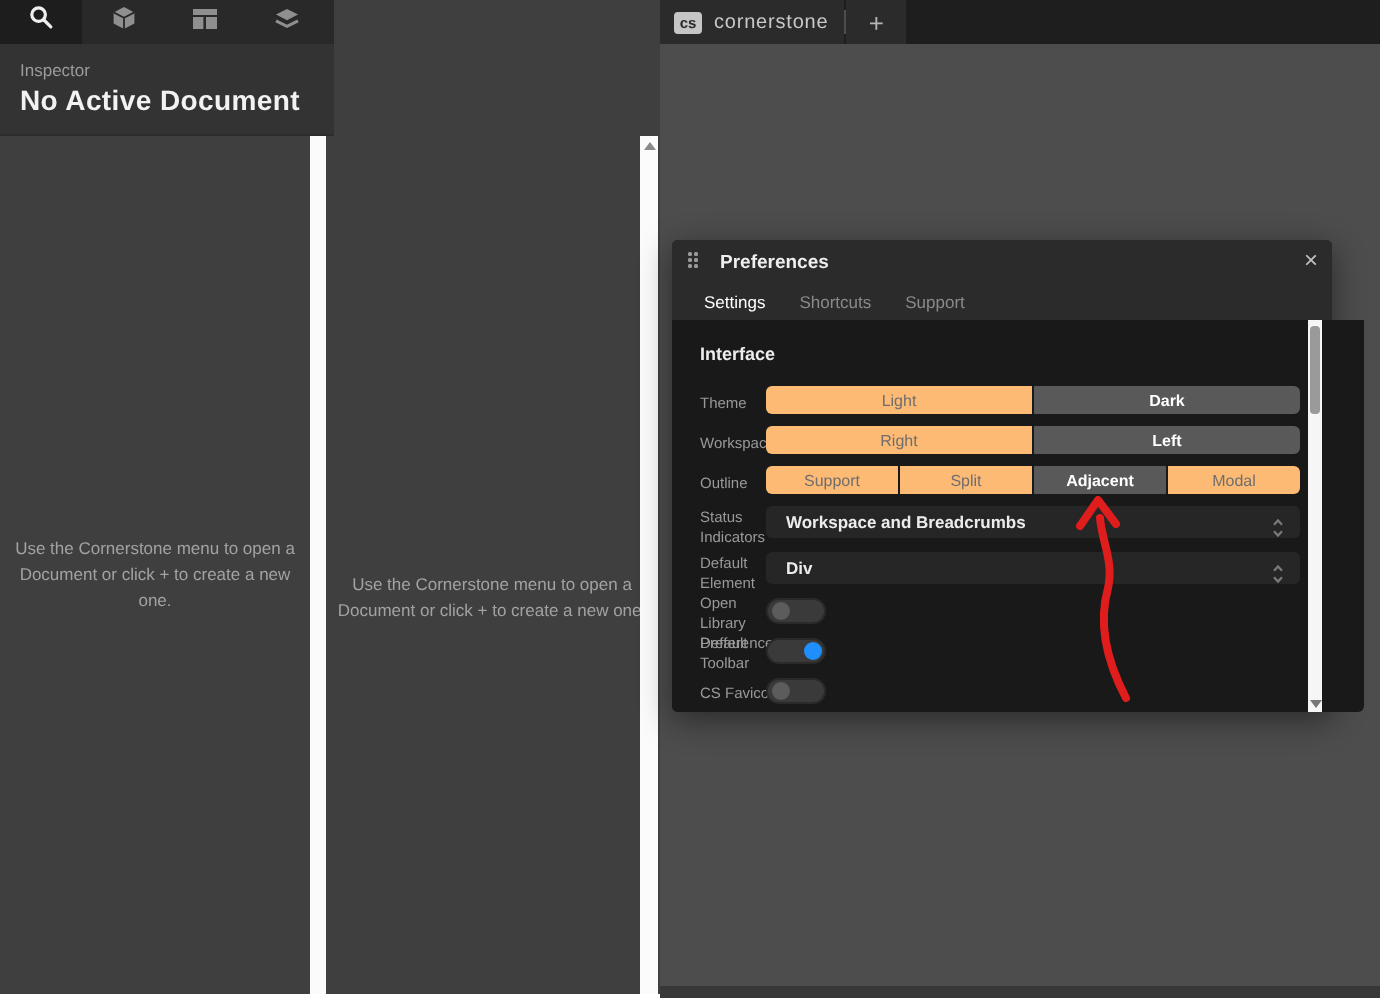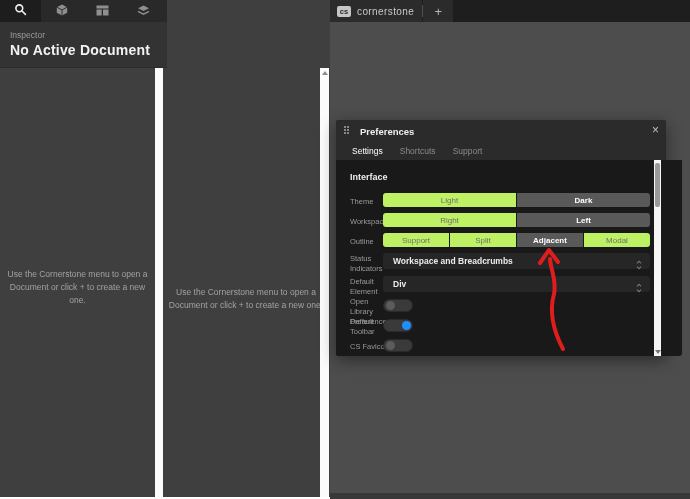--- a/index.html
+++ b/index.html
@@ -42,21 +42,21 @@
   .dlg-title { position:absolute; left:24px; top:6px; font-size:9.5px; font-weight:bold; color:#efefef; }
   .dlg-close { position:absolute; right:7px; top:3px; color:#c0c0c0; font-size:12px; line-height:14px; }
   .dlg-tabs { position:absolute; left:0; top:21px; width:330px; height:19px; background:#2b2b2b; display:flex; align-items:center; padding-left:16px; gap:17px; }
   .dlg-tab { font-size:8.5px; color:#8a8a8a; }
   .dlg-tab.active { color:#ffffff; font-weight:normal; }
   .dlg-content { position:absolute; left:0; top:40px; width:346px; height:196px; background:#191919; border-radius:0 0 3px 3px; }
   .section-title { position:absolute; left:14px; top:12px; font-size:9px; font-weight:bold; color:#ededed; }
   .plabel { position:absolute; left:14px; width:32px; font-size:7.5px; color:#999999; line-height:1.35; }
   .pctrl { position:absolute; left:47px; width:267px; }
   .seg-group { display:flex; gap:1px; height:14px; border-radius:3px; overflow:hidden; }
-  .seg { flex:1; display:flex; align-items:center; justify-content:center; background:#bef264; color:#6e6e6e; font-size:8px; }
+  .seg { flex:1; display:flex; align-items:center; justify-content:center; background:#fdba74; color:#6e6e6e; font-size:8px; }
   .seg.sel { background:#595959; color:#ffffff; font-weight:bold; }
   .selectbox { position:relative; height:16px; background:#262626; border-radius:3px; display:flex; align-items:center; padding-left:10px; }
   .selectbox .val { font-size:8.5px; font-weight:bold; color:#ececec; }
   .updown { position:absolute; right:8px; top:3px; }
   .toggle { position:relative; width:30px; height:13px; border-radius:7px; background:#3a3a3a; border:1px solid #2a2a2a; }
   .toggle .knob { position:absolute; top:1px; width:9px; height:9px; border-radius:50%; background:#5c5c5c; }
   .toggle.off .knob { left:2px; }
   .toggle.on .knob { left:18px; background:#1f8fff; }
   .dlg-scroll { position:absolute; left:318px; top:40px; width:7px; height:196px; background:#f6f6f6; }
   .dlg-thumb { position:absolute; left:1px; top:3px; width:5px; height:44px; background:#9a9a9a; border-radius:2px; }

